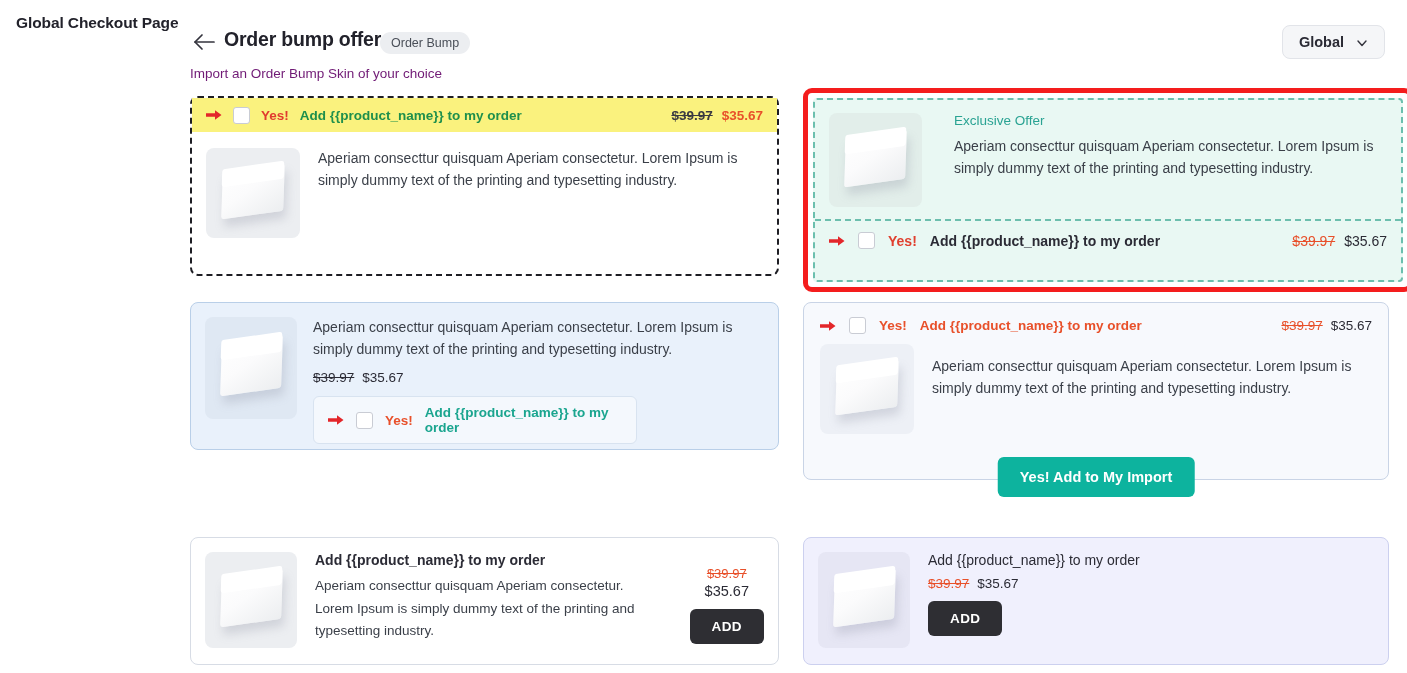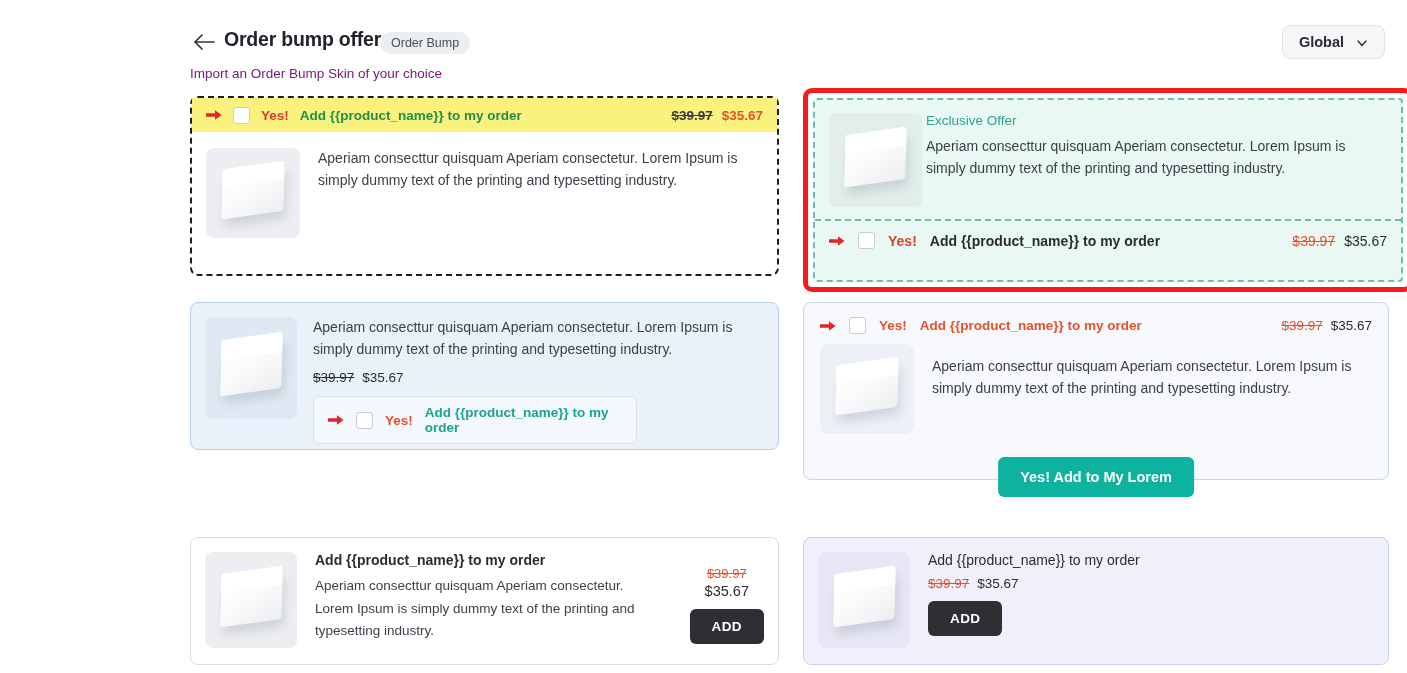--- a/index.html
+++ b/index.html
@@ -115,21 +115,21 @@
 
   
   .card2 {
     position: absolute; left: 613px; top: -8px; width: 610px; height: 204px;
     border: 5px solid #f41d1d; border-radius: 9px; background: #fff; padding: 5px;
   }
   .c2-inner {
     width: 100%; height: 100%;
     border: 2px dashed #6cbfae; border-radius: 4px; background: #e9f8f3;
   }
-  .c2-top { display: flex; gap: 4px; padding: 13px 14px 12px 14px; }
+  .c2-top { display: flex; gap: 32px; padding: 13px 14px 12px 14px; }
   .c2-top .thumb { width: 93px; height: 94px; background: #e2eeea; }
   .c2-title { font-size: 13.5px; color: #2aa393; margin-bottom: 7px; }
   .c2-desc { font-size: 14px; line-height: 1.58; color: #3a3f48; max-width: 430px; }
   .c2-bar {
     border-top: 2px dashed #6cbfae; display: flex; align-items: center;
     padding: 11px 14px; gap: 13px; font-size: 14px;
   }
   .c2-yes { color: #e0402f; font-weight: 700; }
   .c2-rest { color: #2b2b35; font-weight: 700; }
   .c2-prices { margin-left: auto; display: flex; gap: 9px; font-size: 14px; }
@@ -202,20 +202,21 @@
   .c6-prices { display: flex; gap: 8px; font-size: 13.5px; }
   .c6-old { color: #e8502a; }
   .c6-new { color: #2b2b35; }
 </style>
 </head>
 <body>
 
 <div class="app">
 
   <aside class="sidebar">
+    <div class="sidebar-title">Global Checkout Page</div>
   </aside>
 
   <header class="header">
     <div class="back-arrow">
       <svg width="24" height="18" viewBox="0 0 24 18" fill="none" stroke="#33333d" stroke-width="1.7" stroke-linecap="round" stroke-linejoin="round">
         <line x1="22" y1="9" x2="3" y2="9"></line>
           <polyline points="10,2 3,9 10,16"></polyline>
       </svg>
     </div>
     <h1 class="page-title">Order bump offer</h1>
@@ -326,21 +327,21 @@
           <span class="c4-new">$35.67</span>
         </span>
       </div>
       <div class="c4-body">
         <div class="thumb">
             <div class="box"></div>
             <div class="lid"></div>
           </div>
         <div class="c4-desc">Aperiam consecttur quisquam Aperiam consectetur. Lorem Ipsum is simply dummy text of the printing and typesetting industry.</div>
       </div>
-      <button class="c4-cta">Yes! Add to My Lorem</button>
+      <button class="c4-cta">Yes! Add to My Import</button>
     </div>
 
     <div class="card5">
       <div class="thumb">
           <div class="box"></div>
           <div class="lid"></div>
         </div>
       <div>
         <div class="c5-title">Add {{product_name}} to my order</div>
         <div class="c5-desc">Aperiam consecttur quisquam Aperiam consectetur. Lorem Ipsum is simply dummy text of the printing and typesetting industry.</div>

